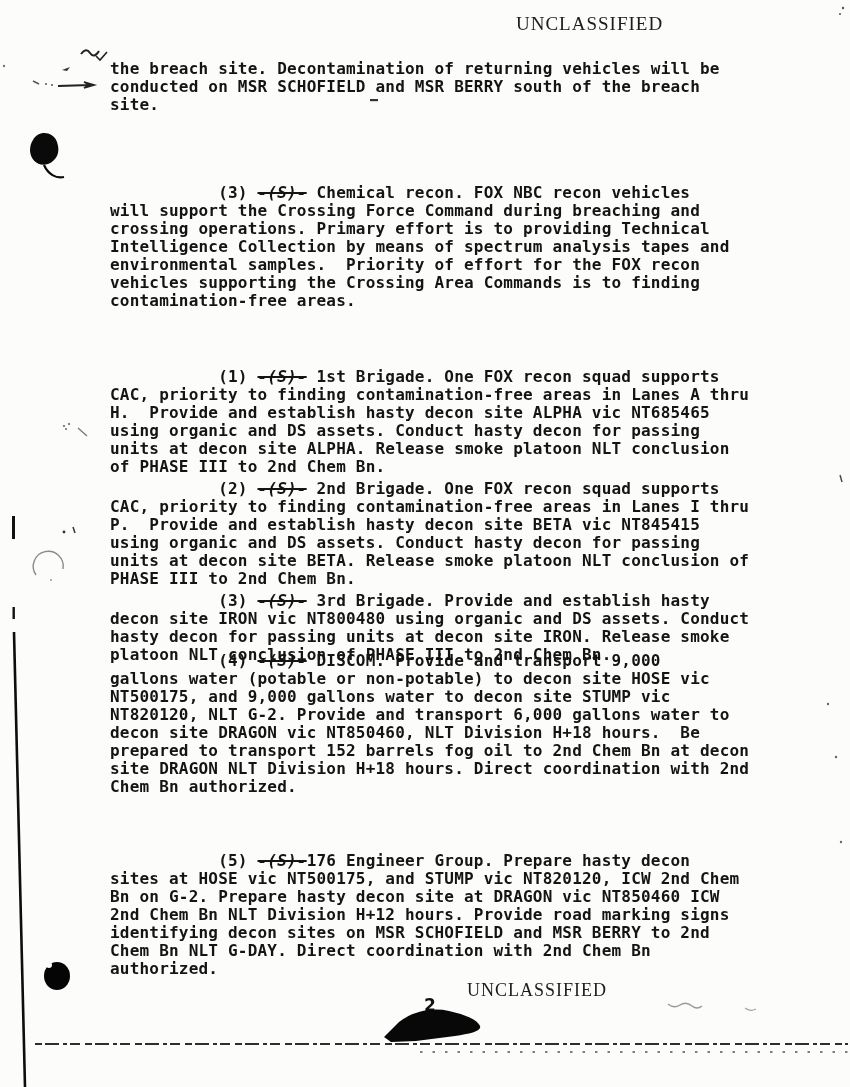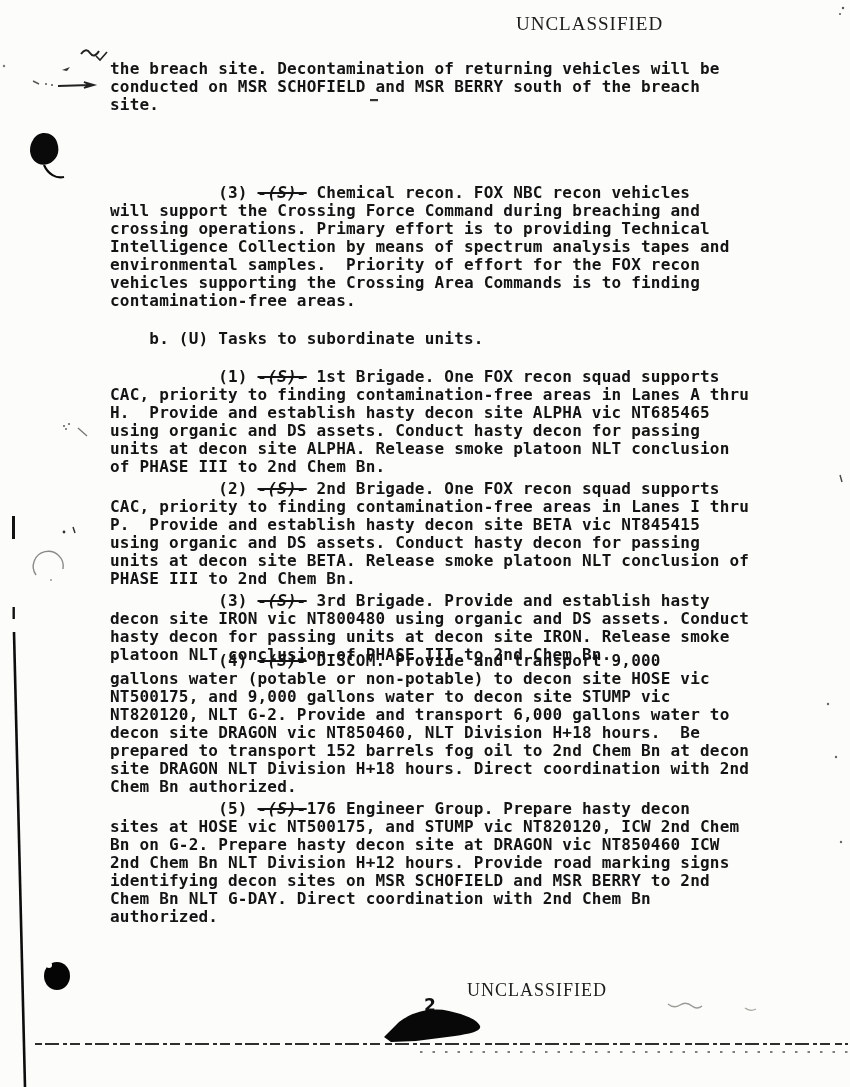--- a/index.html
+++ b/index.html
@@ -63,21 +63,20 @@
 
 
   <div class="para" style="top:184px"><span>           (3) </span><span class="struck">-(S)-</span><span> Chemical recon. FOX NBC recon vehicles
 will support the Crossing Force Command during breaching and
 crossing operations. Primary effort is to providing Technical
 Intelligence Collection by means of spectrum analysis tapes and
 environmental samples.  Priority of effort for the FOX recon
 vehicles supporting the Crossing Area Commands is to finding
 contamination-free areas.</span></div>
 
-  <div class="para" style="top:330px"><span>    b. (U) Tasks to subordinate units.</span></div>
 
   <div class="para" style="top:368px"><span>           (1) </span><span class="struck">-(S)-</span><span> 1st Brigade. One FOX recon squad supports
 CAC, priority to finding contamination-free areas in Lanes A thru
 H.  Provide and establish hasty decon site ALPHA vic NT685465
 using organic and DS assets. Conduct hasty decon for passing
 units at decon site ALPHA. Release smoke platoon NLT conclusion
 of PHASE III to 2nd Chem Bn.</span></div>
 
   <div class="para" style="top:480px"><span>           (2) </span><span class="struck">-(S)-</span><span> 2nd Brigade. One FOX recon squad supports
 CAC, priority to finding contamination-free areas in Lanes I thru
@@ -93,21 +92,21 @@
 
   <div class="para" style="top:652px"><span>           (4) </span><span class="struck">-(S)-</span><span> DISCOM. Provide and transport 9,000
 gallons water (potable or non-potable) to decon site HOSE vic
 NT500175, and 9,000 gallons water to decon site STUMP vic
 NT820120, NLT G-2. Provide and transport 6,000 gallons water to
 decon site DRAGON vic NT850460, NLT Division H+18 hours.  Be
 prepared to transport 152 barrels fog oil to 2nd Chem Bn at decon
 site DRAGON NLT Division H+18 hours. Direct coordination with 2nd
 Chem Bn authorized.</span></div>
 
-  <div class="para" style="top:800px"><span>           (5) </span><span class="struck">-(S)-</span><span>176 Engineer Group. Prepare hasty decon
+  <div class="para" style="top:852px"><span>           (5) </span><span class="struck">-(S)-</span><span>176 Engineer Group. Prepare hasty decon
 sites at HOSE vic NT500175, and STUMP vic NT820120, ICW 2nd Chem
 Bn on G-2. Prepare hasty decon site at DRAGON vic NT850460 ICW
 2nd Chem Bn NLT Division H+12 hours. Provide road marking signs
 identifying decon sites on MSR SCHOFIELD and MSR BERRY to 2nd
 Chem Bn NLT G-DAY. Direct coordination with 2nd Chem Bn
 authorized.</span></div>
 
   <div class="classification footer-classification">UNCLASSIFIED</div>
 
   <div class="page-number">2</div>

